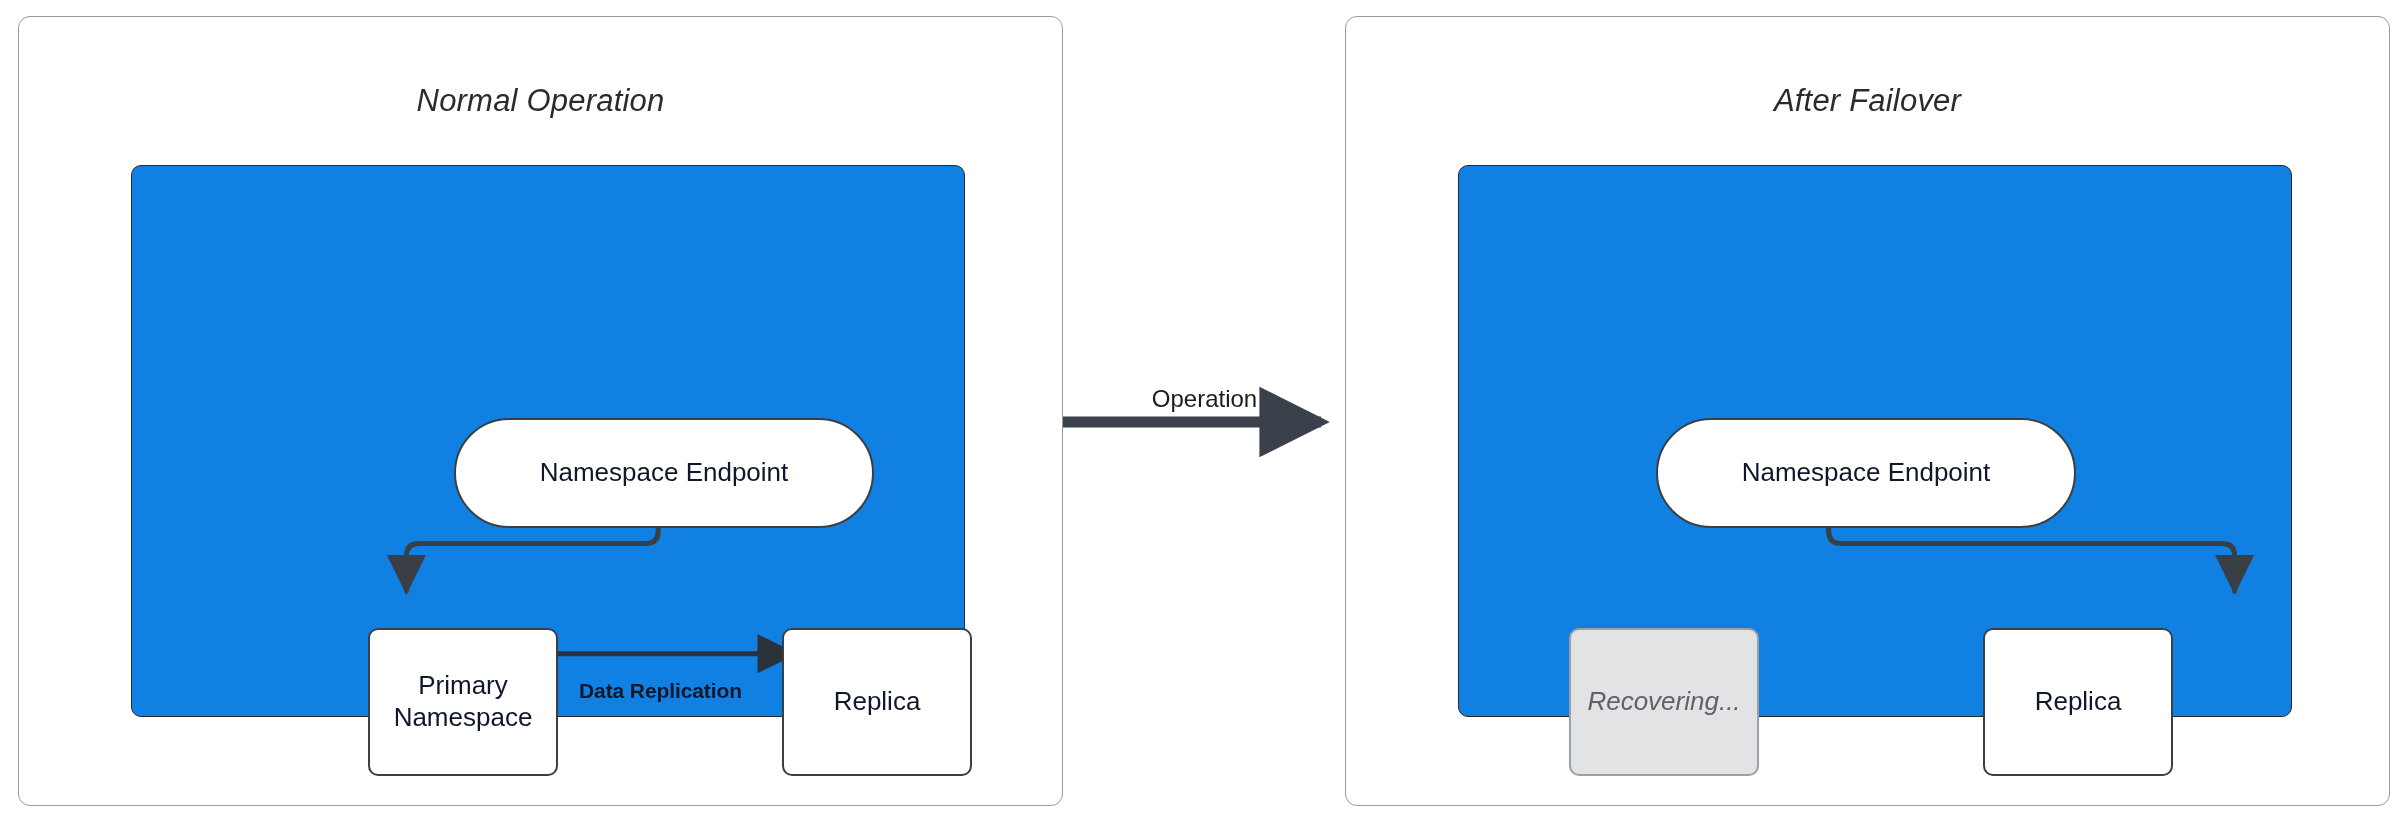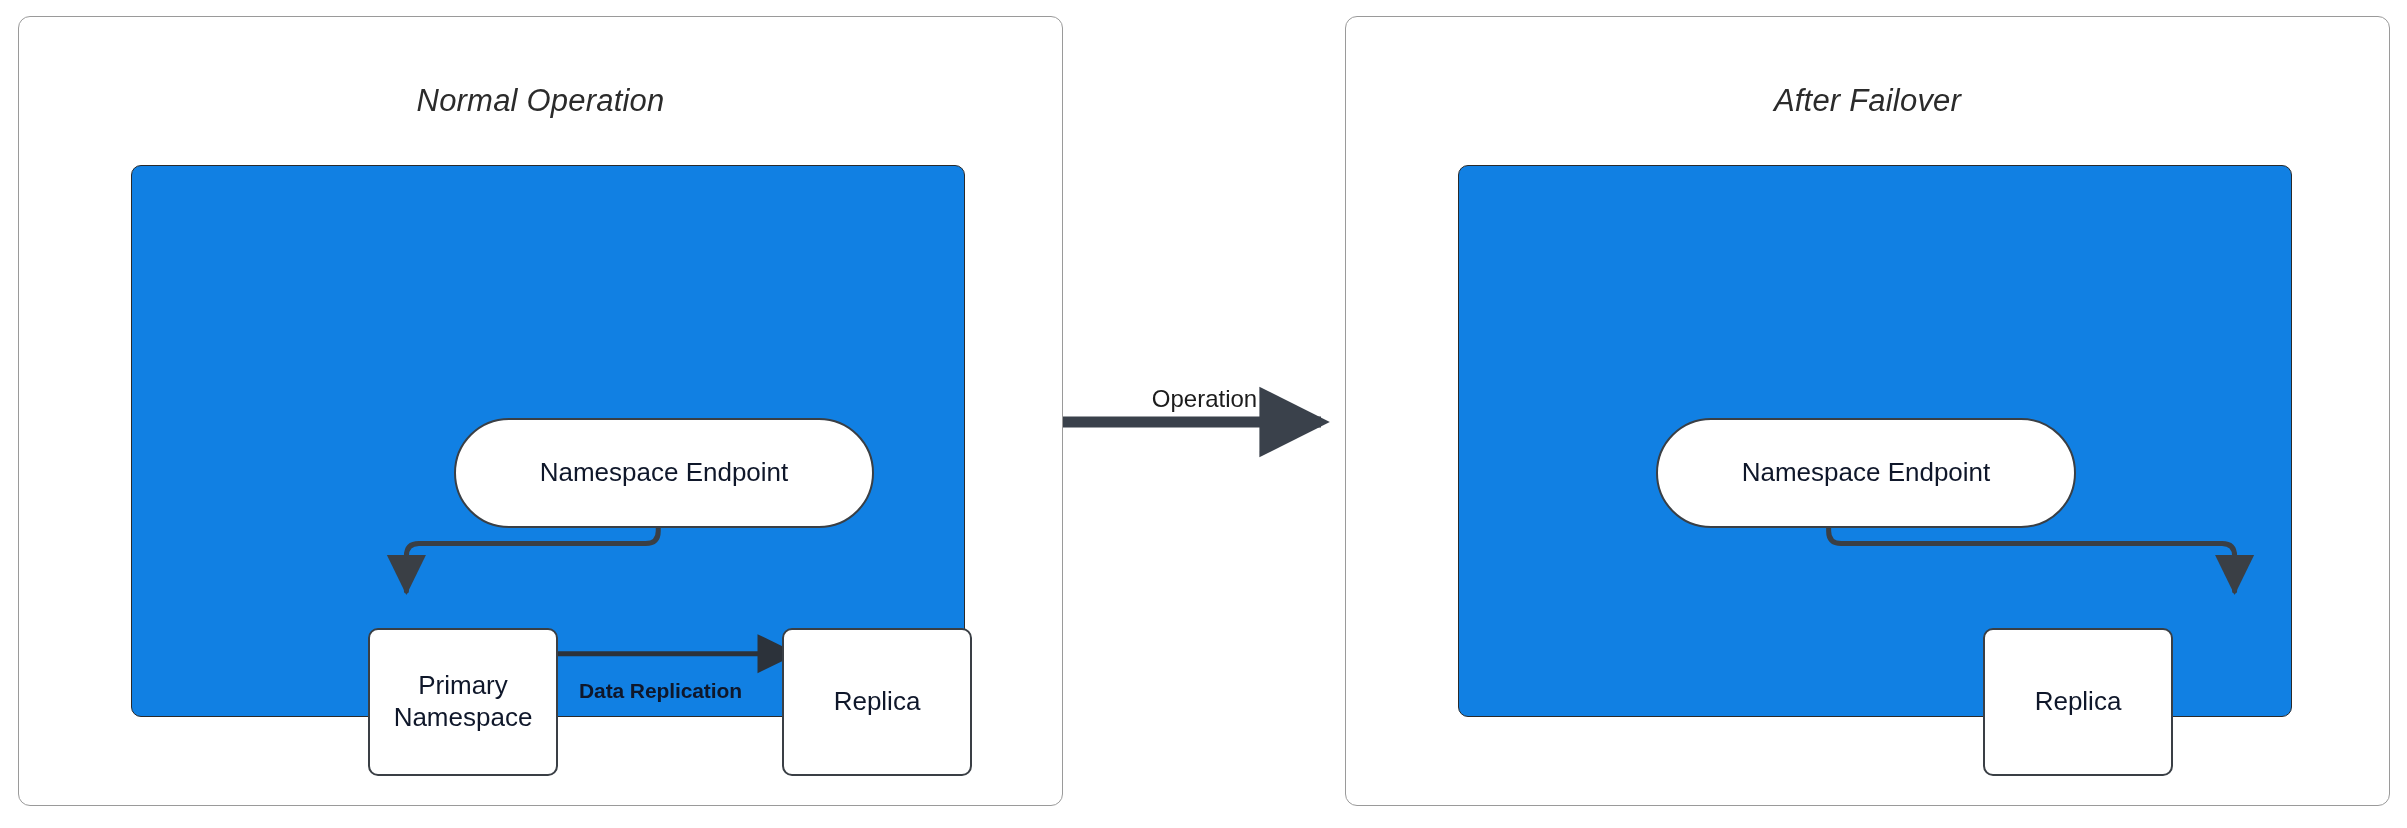--- a/index.html
+++ b/index.html
@@ -208,20 +208,23 @@
           </marker>
         </defs>
 
         <path d="M 295,214 L 295,252 Q 295,262 305,262 L 609,262 Q 619,262 619,272 L 619,300" fill="none" stroke="#3A3F45" stroke-width="4" stroke-linecap="round" stroke-linejoin="round" marker-end="url(#arrowFail)"></path>
       </svg>
 
       <div class="node pill" id="af-endpoint">
         <span>Namespace Endpoint</span>
       </div>
 
+      <div class="node rect muted" id="af-recovering">
+        <span>Recovering...</span>
+      </div>
 
       <div class="node rect" id="af-replica">
         <span>Replica</span>
       </div>
 
     </div>
   </div>
 
 </div>
 

